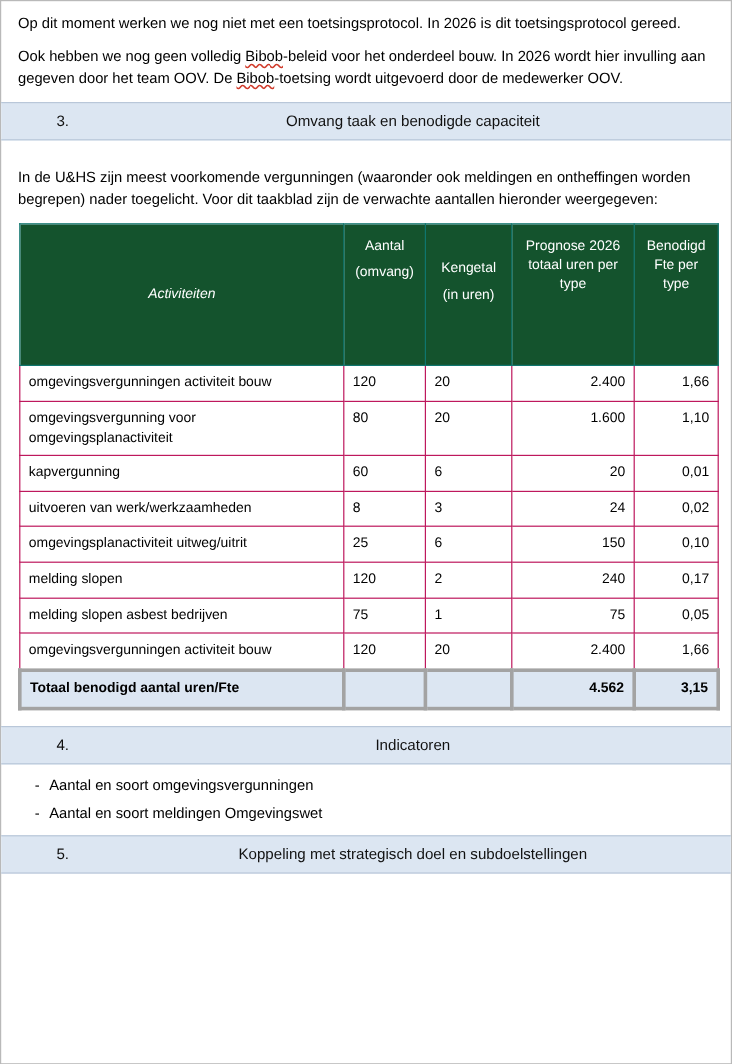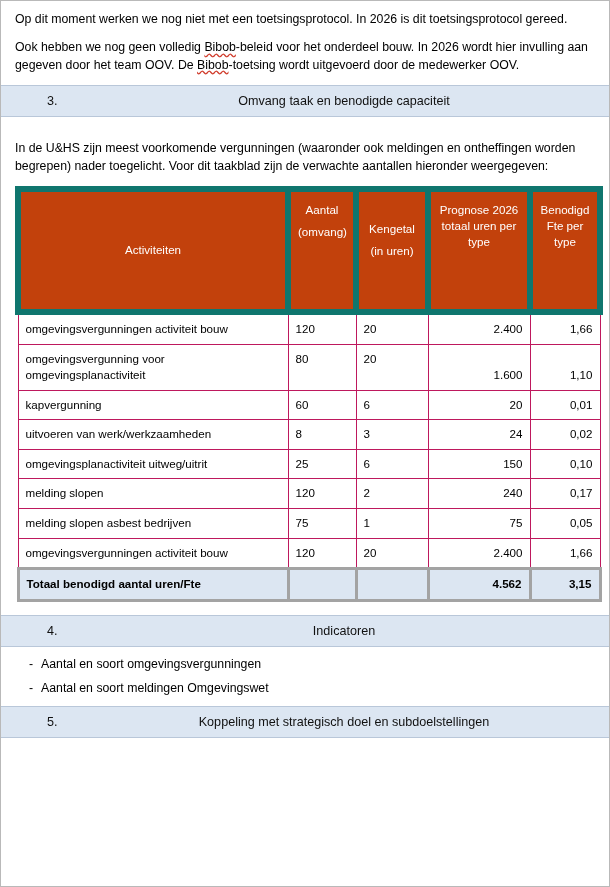--- a/index.html
+++ b/index.html
@@ -67,31 +67,32 @@
     table-layout: fixed;
     font-size: 11.6px;
   }
   table.cap th, table.cap td {
     border: 1px solid #be185d;
     vertical-align: top;
     padding: 6px 7px 7px 7px;
     line-height: 1.35;
   }
   table.cap thead th {
-    background: #c2410c;
+    background: #14532d;
     color: #ffffff;
     font-weight: normal;
-    border: 6px solid #0f766e;
+    border: 1px solid #0f766e;
     height: 100px;
     vertical-align: top;
     padding-top: 10px;
   }
   table.cap thead th.act {
     vertical-align: middle;
     padding-top: 6px;
+    font-style: italic;
   }
   td.num {
     text-align: right;
   }
   tr.total td {
     background: #dce6f2;
     font-weight: bold;
     border: 3px solid #a3a3a3;
   }
   .bullets {
@@ -110,21 +111,20 @@
   }
   .bullet-text {
     flex: 1 1 auto;
   }
   .tall-cell {
     position: relative;
   }
   .bottom-num {
     display: block;
     text-align: right;
-    margin-top: 16px;
   }
 </style>
 </head>
 <body>
 
 <div class="page">
 
   <div class="content">
     <p class="para">Op dit moment werken we nog niet met een toetsingsprotocol. In 2026 is dit toetsingsprotocol gereed.</p>
     <p class="para">Ook hebben we nog geen volledig <span class="spell">Bibob</span>-beleid voor het onderdeel bouw. In 2026 wordt hier invulling aan gegeven door het team OOV. De <span class="spell">Bibob</span>-toetsing wordt uitgevoerd door de medewerker OOV.</p>

